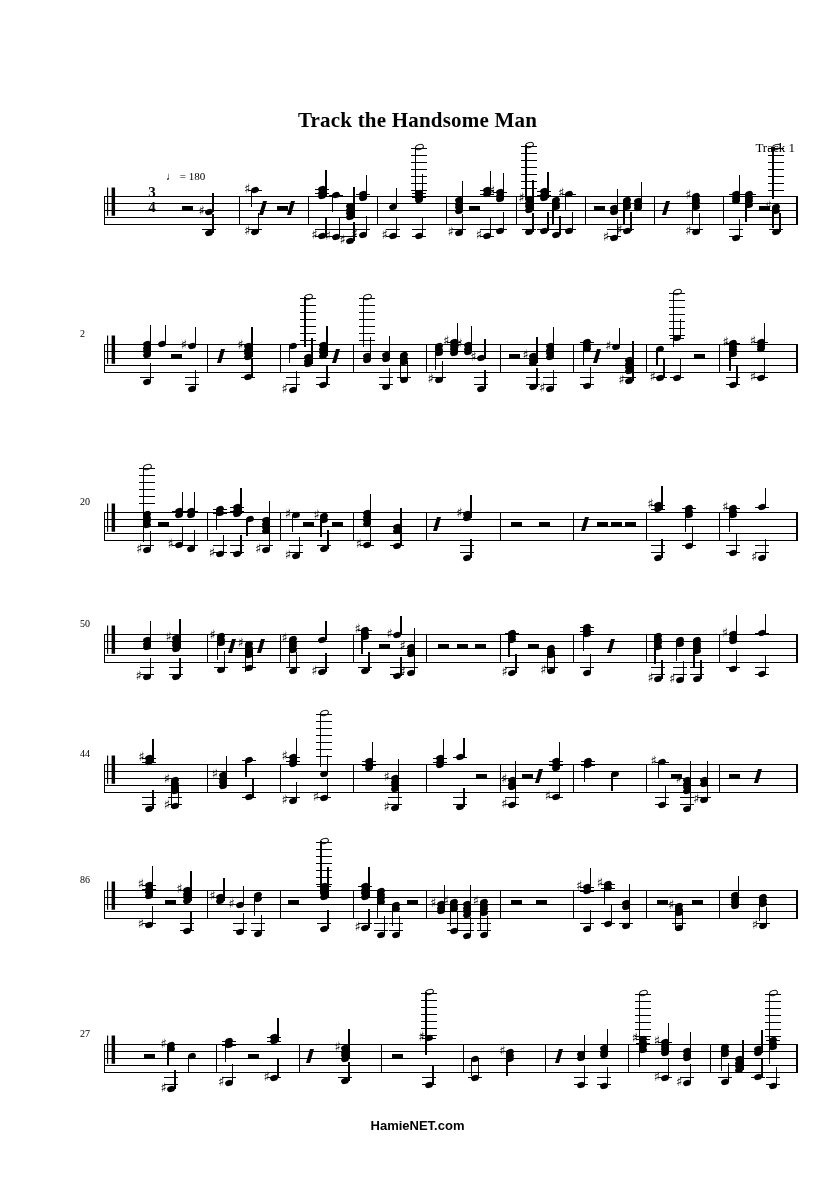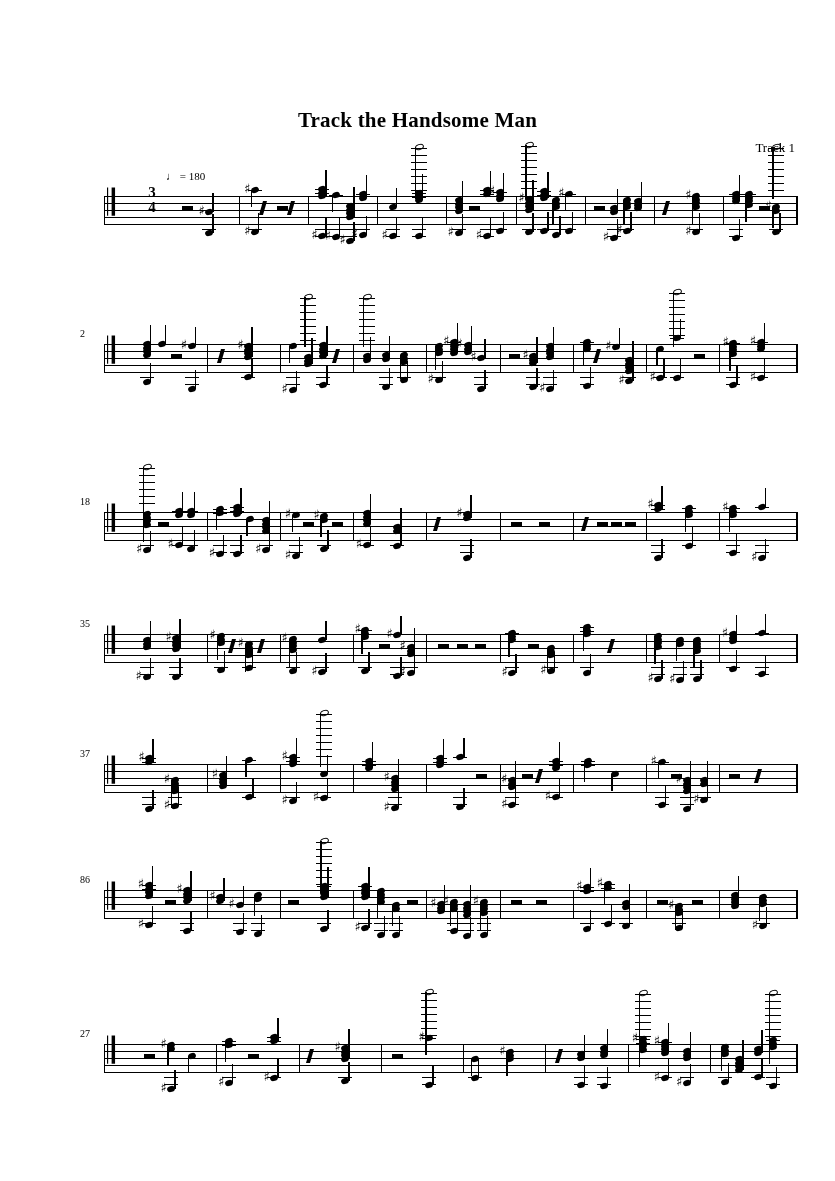--- a/index.html
+++ b/index.html
@@ -612,21 +612,21 @@
       <div class="stem" style="left: 659.8px; top: -17px; height: 26px;"></div>
       <div class="sharp" style="left: 645.8px; top: -3px;">♯</div>
       <div class="nh" style="left: 652.8px; top: 35px;"></div>
       <div class="stem" style="left: 659.8px; top: 19px; height: 19px;"></div>
       <div class="ledger" style="left: 649.8px; top: 37px;"></div>
       <div class="sharp" style="left: 645.8px; top: 33px;">♯</div>
     </div>
 
   <div class="system" id="sys3" style="top:508px;">
     <div class="clef">𝄂</div>
-    <div class="measure-num">18</div>
+    <div class="measure-num">20</div>
   <div class="staff-line" style="top: 4px;"></div>
       <div class="staff-line" style="top: 11px;"></div>
       <div class="staff-line" style="top: 18px;"></div>
       <div class="staff-line" style="top: 25px;"></div>
       <div class="staff-line" style="top: 32px;"></div>
       <div class="barline" style="left: 0px; top: 4px; height: 28px;"></div>
       <div class="barline thick" style="left: 692px; top: 4px; height: 28px;"></div>
       <div class="nh" style="left: 39px; top: 3px;"></div>
       <div class="nh" style="left: 39px; top: 6.5px;"></div>
       <div class="nh" style="left: 39px; top: 10px;"></div>
@@ -781,21 +781,21 @@
       <div class="stem" style="left: 660.9px; top: -20px; height: 19px;"></div>
       <div class="nh" style="left: 653.9px; top: 47px;"></div>
       <div class="stem" style="left: 660.9px; top: 31px; height: 19px;"></div>
       <div class="ledger" style="left: 650.9px; top: 37px;"></div>
       <div class="ledger" style="left: 650.9px; top: 44px;"></div>
       <div class="sharp" style="left: 646.9px; top: 45px;">♯</div>
     </div>
 
   <div class="system" id="sys4" style="top:630px;">
     <div class="clef">𝄂</div>
-    <div class="measure-num">35</div>
+    <div class="measure-num">50</div>
   <div class="staff-line" style="top: 4px;"></div>
       <div class="staff-line" style="top: 11px;"></div>
       <div class="staff-line" style="top: 18px;"></div>
       <div class="staff-line" style="top: 25px;"></div>
       <div class="staff-line" style="top: 32px;"></div>
       <div class="barline" style="left: 0px; top: 4px; height: 28px;"></div>
       <div class="barline thick" style="left: 692px; top: 4px; height: 28px;"></div>
       <div class="nh" style="left: 38.6px; top: 7px;"></div>
       <div class="nh" style="left: 38.6px; top: 10.5px;"></div>
       <div class="nh" style="left: 38.6px; top: 14px;"></div>
@@ -956,21 +956,21 @@
       <div class="ledger" style="left: 650.5px; top: 3px;"></div>
       <div class="stem" style="left: 660.5px; top: -16px; height: 19px;"></div>
       <div class="nh" style="left: 653.5px; top: 41px;"></div>
       <div class="stem" style="left: 660.5px; top: 25px; height: 19px;"></div>
       <div class="ledger" style="left: 650.5px; top: 37px;"></div>
       <div class="ledger" style="left: 650.5px; top: 44px;"></div>
     </div>
 
   <div class="system" id="sys5" style="top:760px;">
     <div class="clef">𝄂</div>
-    <div class="measure-num">37</div>
+    <div class="measure-num">44</div>
   <div class="staff-line" style="top: 4px;"></div>
       <div class="staff-line" style="top: 11px;"></div>
       <div class="staff-line" style="top: 18px;"></div>
       <div class="staff-line" style="top: 25px;"></div>
       <div class="staff-line" style="top: 32px;"></div>
       <div class="barline" style="left: 0px; top: 4px; height: 28px;"></div>
       <div class="barline thick" style="left: 692px; top: 4px; height: 28px;"></div>
       <div class="nh" style="left: 41.3px; top: -5px;"></div>
       <div class="ledger" style="left: 38.3px; top: -2px;"></div>
       <div class="nh" style="left: 41.3px; top: -1.5px;"></div>
@@ -1491,13 +1491,14 @@
       <div class="stem" style="left: 664.6px; top: -47px; height: 54px;"></div>
       <div class="ledger" style="left: 660.6px; top: -46px; width: 16px;"></div>
       <div class="ledger" style="left: 660.6px; top: -39px; width: 16px;"></div>
       <div class="ledger" style="left: 660.6px; top: -32px; width: 16px;"></div>
       <div class="ledger" style="left: 660.6px; top: -25px; width: 16px;"></div>
       <div class="ledger" style="left: 660.6px; top: -18px; width: 16px;"></div>
       <div class="ledger" style="left: 660.6px; top: -11px; width: 16px;"></div>
       <div class="ledger" style="left: 660.6px; top: -4px; width: 16px;"></div>
     </div>
 
+  <div class="footer">HamieNET.com</div>
 </div>
 
 </body></html>

